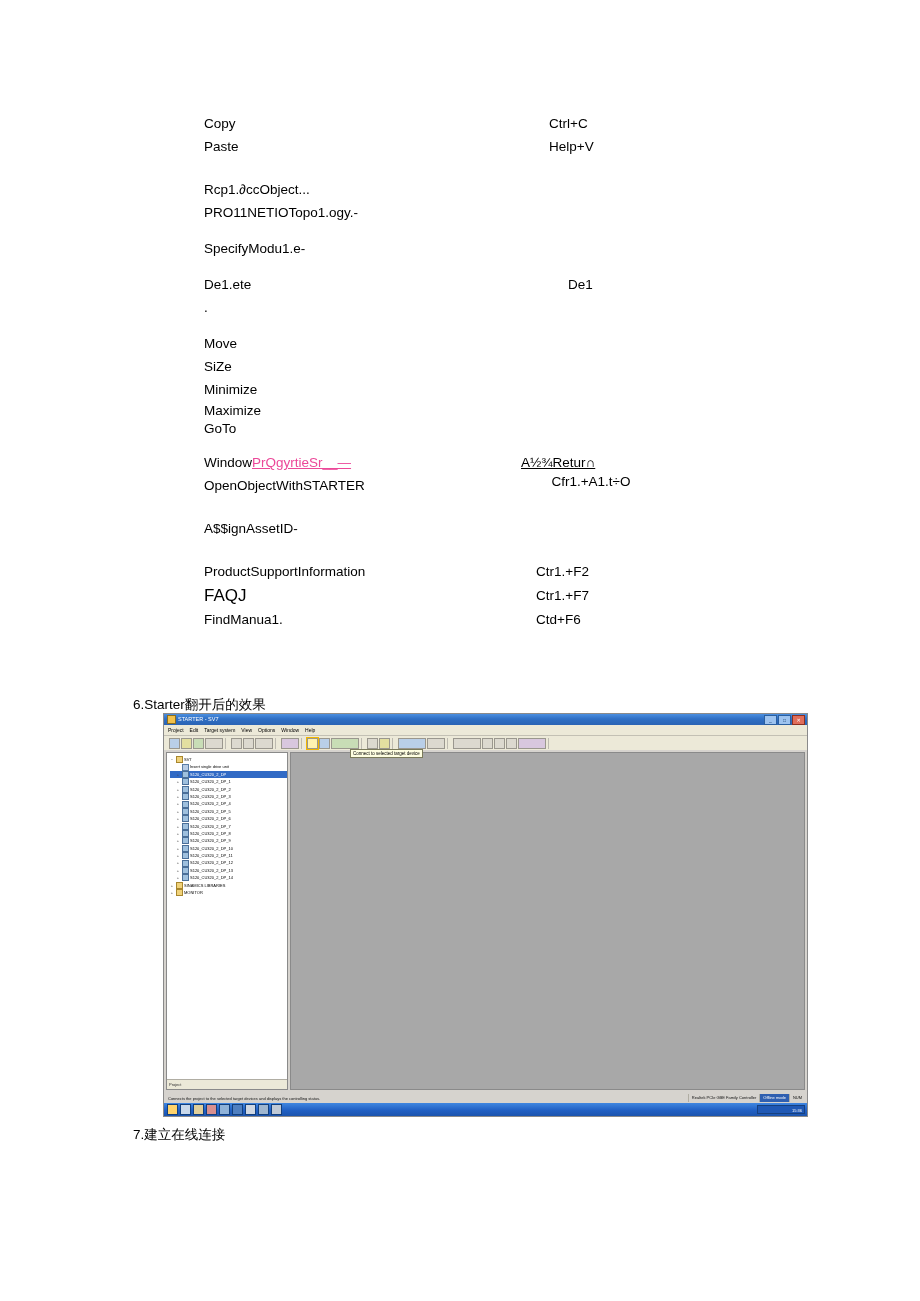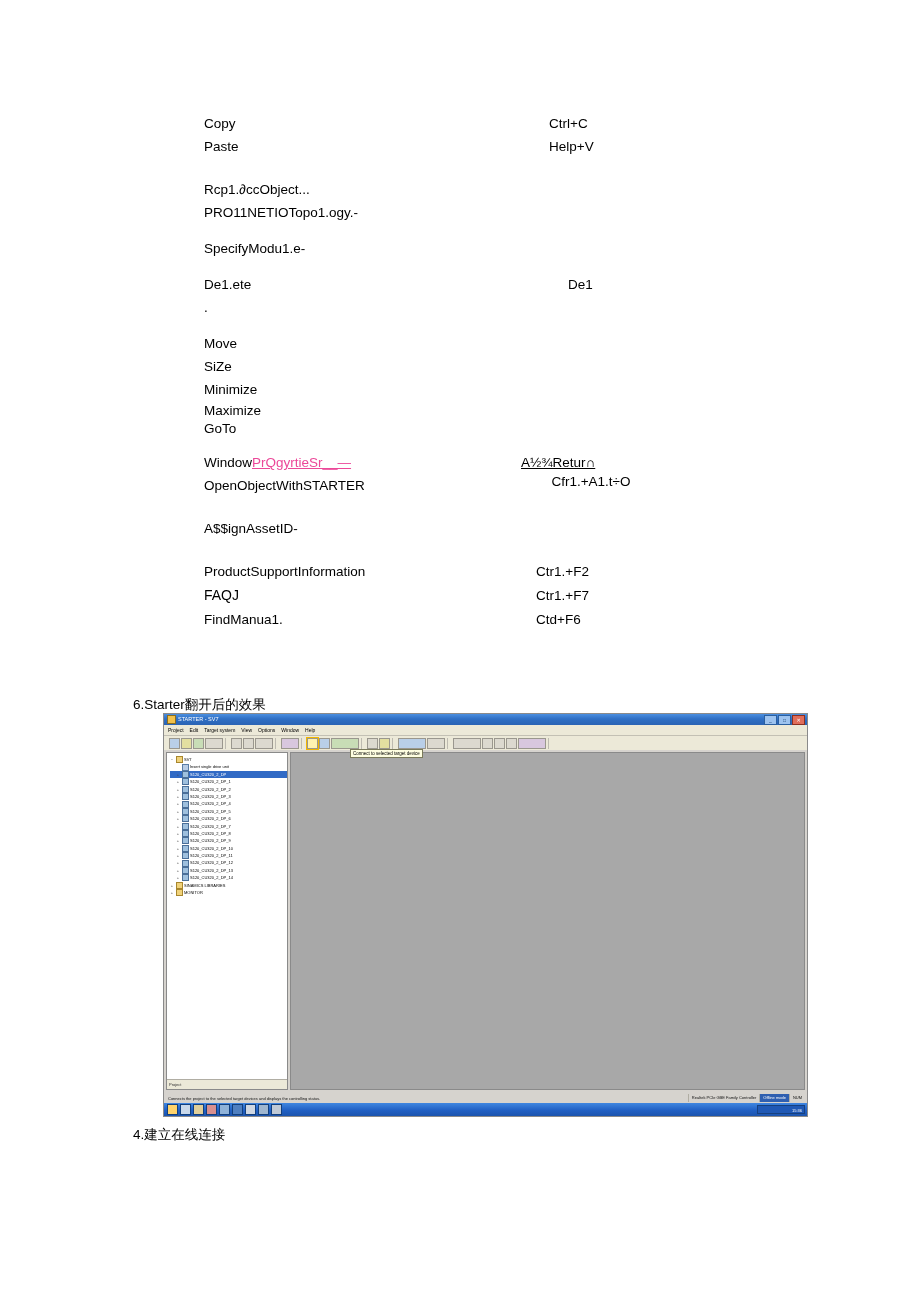--- a/index.html
+++ b/index.html
@@ -39,21 +39,21 @@
   .menu-row .accel {
     position: absolute;
     top: 0;
     left: 345px;
   }
   .gap-sm { height: 13px; }
   .gap-md { height: 20px; }
 
   .red { color: #ec4899; }
   .underline { text-decoration: underline; }
-  .big { font-size: 14px; }
+  .big { font-size: 17px; }
   .accel-wrap {
     position: absolute;
     left: 317px;
     top: 0;
     width: 140px;
     white-space: normal;
     line-height: 15px;
     font-size: 13.5px;
   }
 
@@ -551,13 +551,13 @@
     <span class="tasksq" style="background:#d78f8f"></span>
     <span class="tasksq" style="background:#8fb2d8"></span>
     <span class="tasksq" style="background:#4f7fc0"></span>
     <span class="tasksq" style="background:#cfd7e2"></span>
     <span class="tasksq" style="background:#9fb6cf"></span>
     <span class="tasksq" style="background:#bfc9d6"></span>
     <span class="tray">15:36</span>
   </div>
 </div>
 
-<div class="caption" id="caption-7">4.建立在线连接</div>
+<div class="caption" id="caption-7">7.建立在线连接</div>
 
 </body></html>

